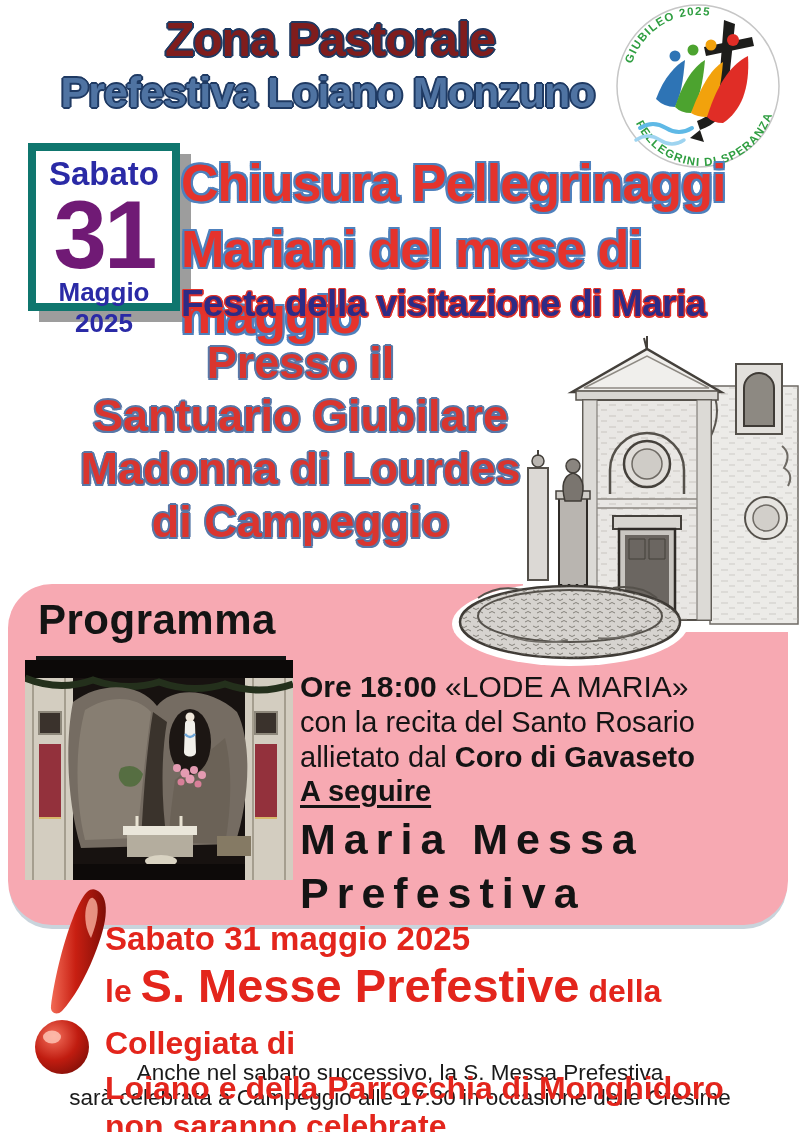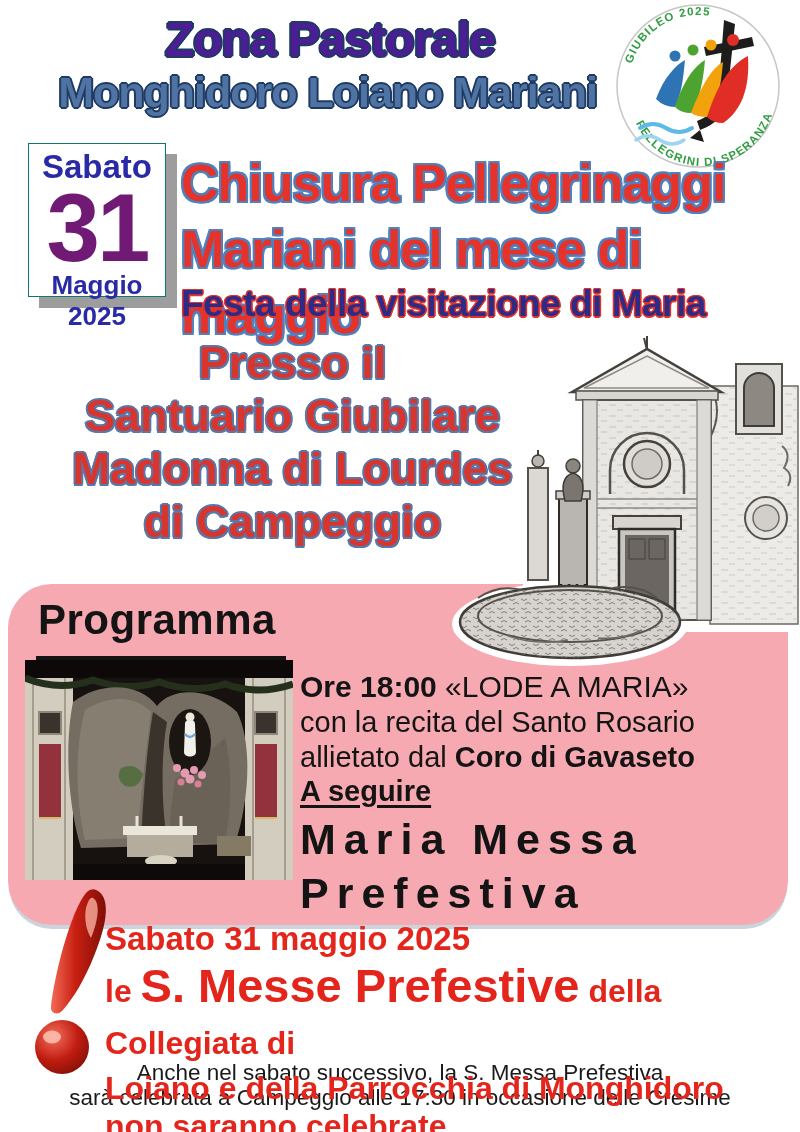--- a/index.html
+++ b/index.html
@@ -5,35 +5,35 @@
   html,body { margin:0; padding:0; background:#fff; }
   .poster {
     position:relative; width:800px; height:1132px; background:#ffffff;
     font-family:"Liberation Sans", sans-serif; overflow:hidden;
   }
   .abs { position:absolute; }
 
   
   .hdr1 {
     top:12px; left:0; width:660px; text-align:center;
-    font-size:48px; font-weight:bold; color:#4c1d95; letter-spacing:-1px;
+    font-size:48px; font-weight:bold; color:#7f1d1d; letter-spacing:-1px;
     text-shadow:-2px 0 #1f3a63,2px 0 #1f3a63,0 -2px #1f3a63,0 2px #1f3a63,
                 -1px -1px #1f3a63,1px 1px #1f3a63,-1px 1px #1f3a63,1px -1px #1f3a63;
   }
   .hdr2 {
     top:68px; left:0; width:655px; text-align:center;
     font-size:43px; font-weight:bold; color:#4f73a2; letter-spacing:-1px;
     text-shadow:-2px 0 #1f3a63,2px 0 #1f3a63,0 -2px #1f3a63,0 2px #1f3a63,
                 -1px -1px #1f3a63,1px 1px #1f3a63,-1px 1px #1f3a63,1px -1px #1f3a63;
   }
 
   
   .datebox {
     left:28px; top:143px; width:136px; height:152px; background:#fff;
-    border:1px solid #0f766e; box-shadow:11px 11px 0 #9d9d9d; text-align:center;
+    border:8px solid #0f766e; box-shadow:11px 11px 0 #9d9d9d; text-align:center;
   }
   .date-weekday { margin-top:4px; font-size:33px; font-weight:bold; color:#2a2aa6; }
   .date-day { font-size:96px; line-height:84px; font-weight:bold; color:#701a75; letter-spacing:-3px; }
   .date-monthyear { font-size:26px; font-weight:bold; color:#2a2aa6; }
 
   
   .maintitle { left:181px; top:150px; width:615px; }
   .maintitle .t {
     font-size:52px; line-height:66px; font-weight:800; color:#e5332c; letter-spacing:-1px;
     text-shadow:-2px 0 #4f81bd,2px 0 #4f81bd,0 -2px #4f81bd,0 2px #4f81bd,
@@ -41,21 +41,21 @@
   }
   .subtitle {
     left:181px; top:283px; width:615px; font-size:37px; font-weight:800; color:#2d2b85;
     letter-spacing:-0.5px;
     text-shadow:-1.5px 0 #e0332b,1.5px 0 #e0332b,0 -1.5px #e0332b,0 1.5px #e0332b,
                 -1px -1px #e0332b,1px 1px #e0332b,-1px 1px #e0332b,1px -1px #e0332b;
   }
 
   
   .location {
-    left:60px; top:336px; width:465px; text-align:center;
+    left:68px; top:336px; width:465px; text-align:center;
     font-size:45px; line-height:53px; font-weight:bold; color:#d9352f;
     text-shadow:-2px 0 #5878a8,2px 0 #5878a8,0 -2px #5878a8,0 2px #5878a8,
                 -1.5px -1.5px #5878a8,1.5px 1.5px #5878a8,-1.5px 1.5px #5878a8,1.5px -1.5px #5878a8;
   }
 
   
   .pinkpanel {
     left:8px; top:584px; width:780px; height:341px; background:#f7a9b2;
     border-radius:44px; box-shadow:0 5px 0 -1px #c9d4dc;
   }
@@ -86,21 +86,21 @@
   
   .footer { left:0; top:1060px; width:800px; text-align:center; color:#1a1a1a;
     font-size:22.5px; line-height:25px; }
 </style>
 </head>
 <body>
 
 <div class="poster">
 
   <div class="abs hdr1">Zona Pastorale</div>
-  <div class="abs hdr2">Monghidoro Loiano Mariani</div>
+  <div class="abs hdr2">Prefestiva Loiano Monzuno</div>
 
   <svg class="abs" style="left:612px; top:2px;" width="172" height="168" viewBox="0 0 172 168">
     <circle cx="86" cy="84" r="81" fill="#ffffff" stroke="#c6c6c6" stroke-width="1.5"></circle>
     <defs>
       <path id="arcTop" d="M 20 62 A 69 69 0 0 1 112 18" fill="none"></path>
       <path id="arcBottom" d="M 24 121 A 71 71 0 0 0 157 61" fill="none"></path>
     </defs>
     <text font-size="11.5" font-weight="bold" fill="#2f9e41" letter-spacing="1.2" font-family="Liberation Sans, sans-serif">
       <textPath href="#arcTop">GIUBILEO 2025</textPath>
     </text>

